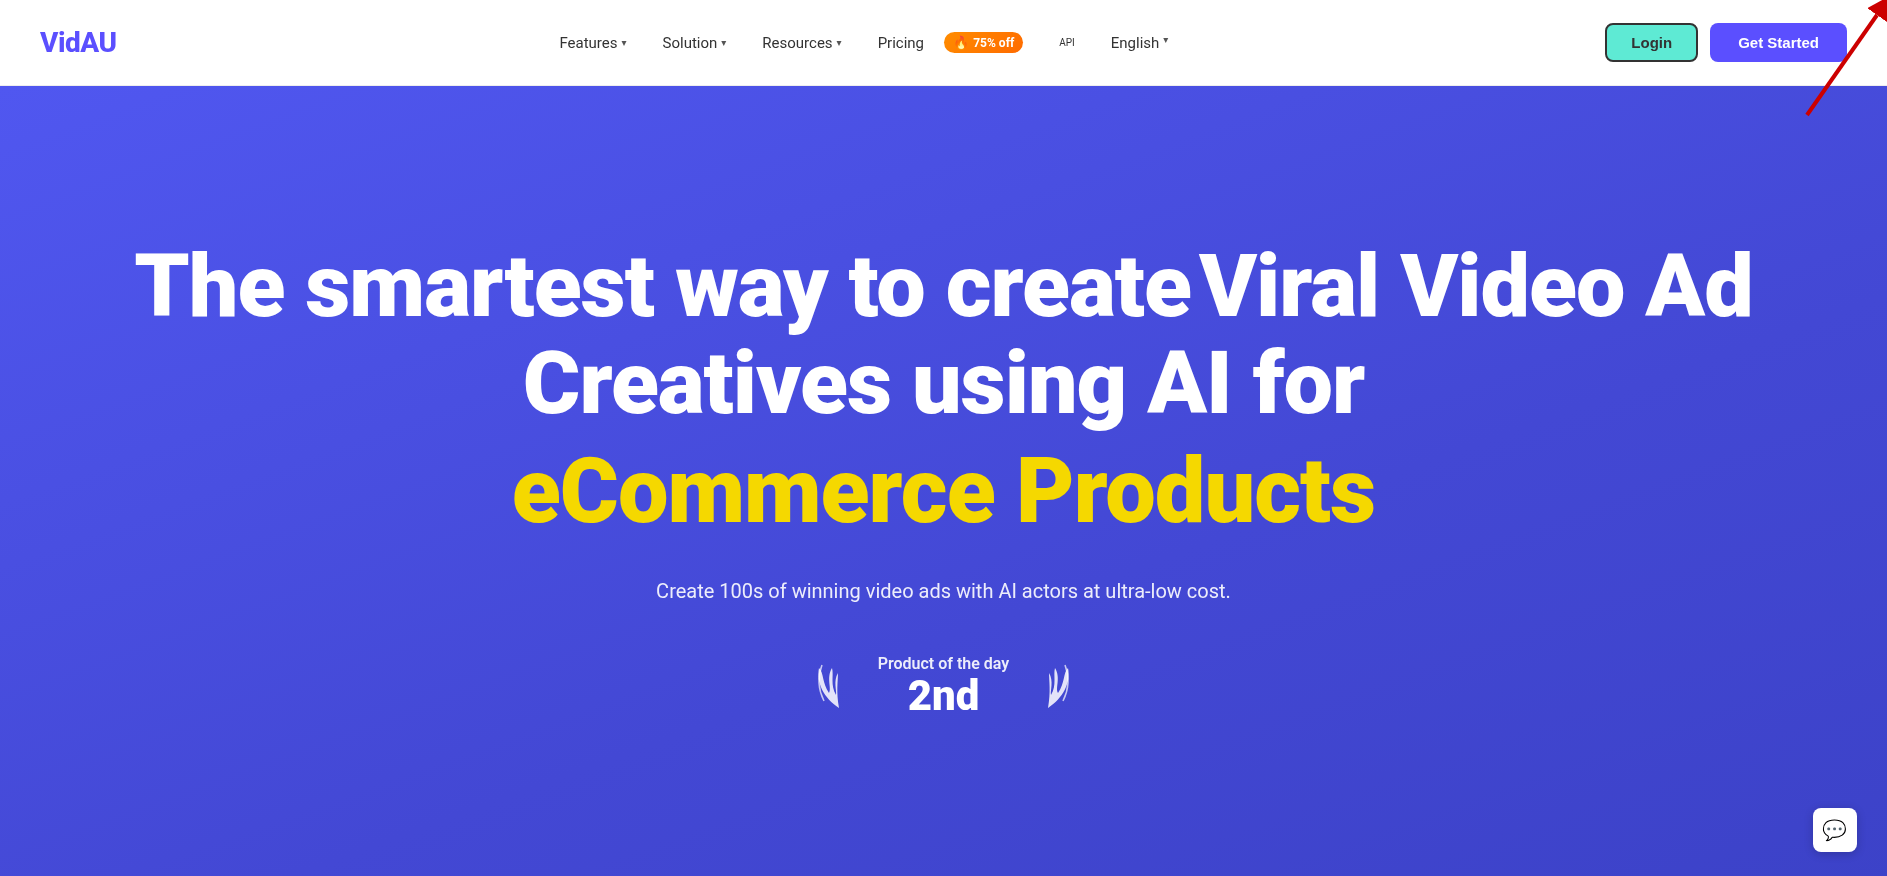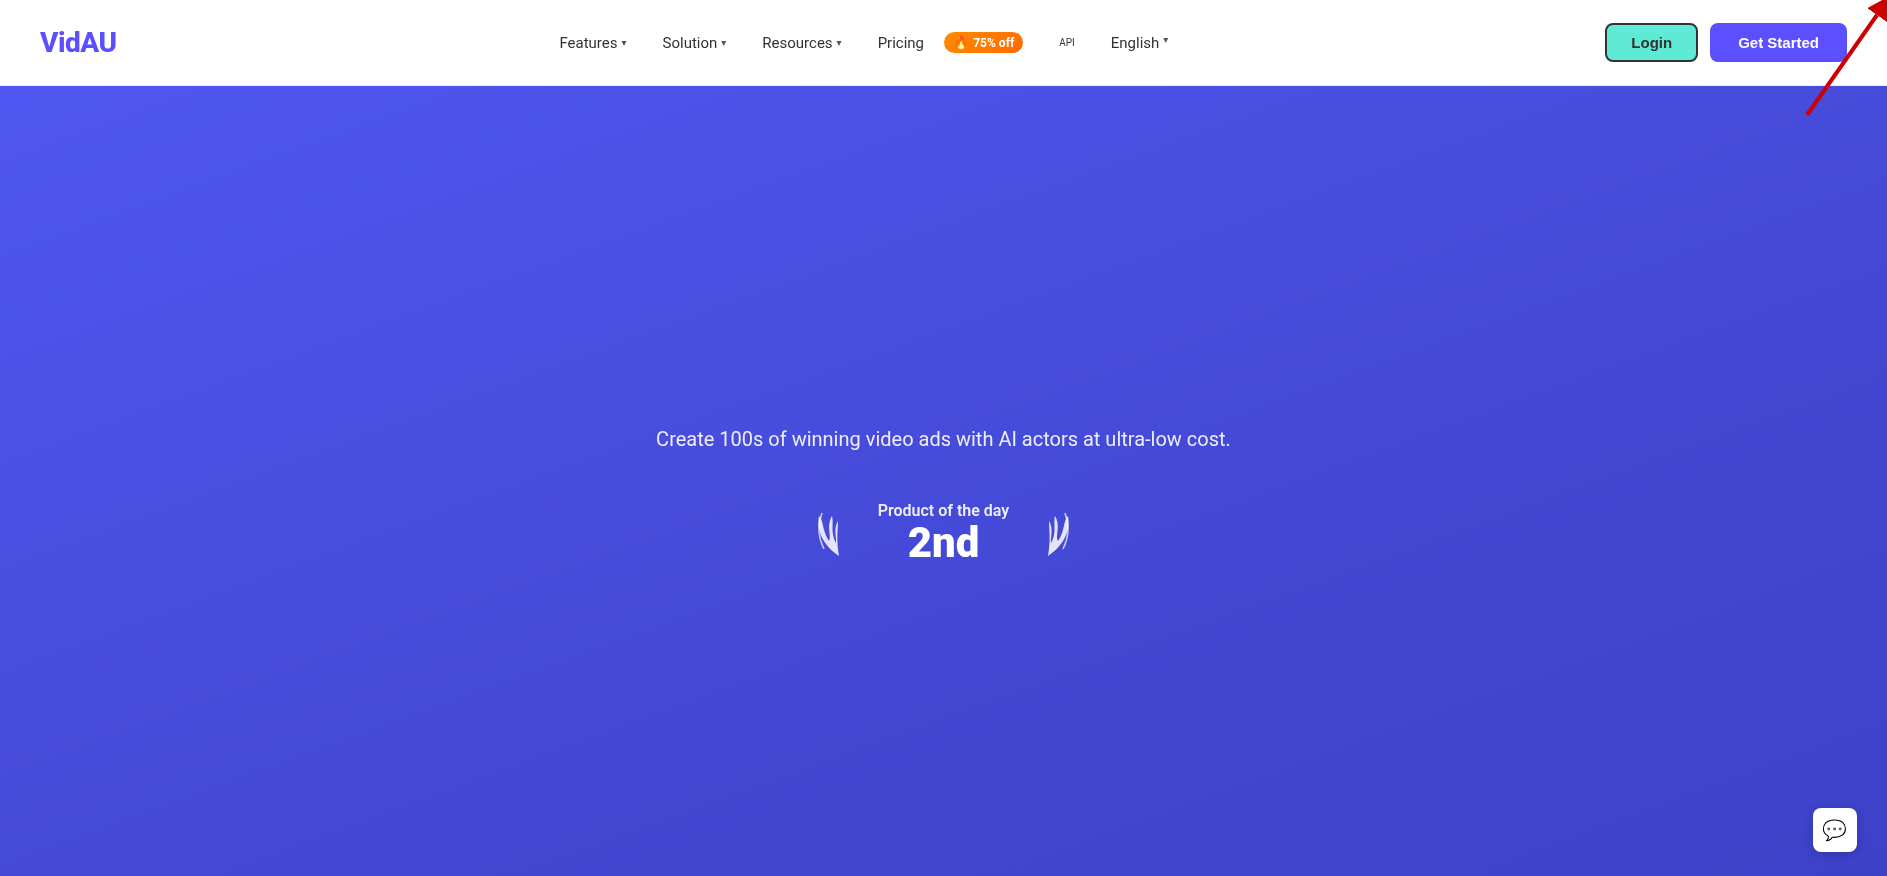--- a/index.html
+++ b/index.html
@@ -305,20 +305,25 @@
     </div>
   </div>
 
   <div class="navbar-actions">
     <button class="btn-login">Login</button>
     <button class="btn-get-started">Get Started</button>
   </div>
 </nav>
 
 <section class="hero">
+  <h1>
+    <span class="hero-title-line1">The smartest way to create</span>
+    <span class="hero-title-line2">Viral Video Ad Creatives using AI for</span>
+    <span class="hero-title-highlight">eCommerce Products</span>
+  </h1>
 
   <p class="hero-subtitle">Create 100s of winning video ads with AI actors at ultra-low cost.</p>
 
   <div class="hero-product-badge">
     <div class="product-badge-wrapper">
       <span class="laurel">
         <svg width="50" height="60" viewBox="0 0 50 60" fill="none" xmlns="http://www.w3.org/2000/svg">
           <path d="M25 55 C10 45, 2 30, 5 15 C10 20, 8 30, 15 40 C18 35, 12 25, 18 15 C20 22, 16 32, 22 42 C23 38, 19 28, 24 20 C24 28, 22 38, 25 55Z" fill="rgba(255,255,255,0.85)"></path>
           <path d="M10 48 C5 38, 3 25, 8 12" stroke="rgba(255,255,255,0.7)" stroke-width="1.5" fill="none"></path>
         </svg>

